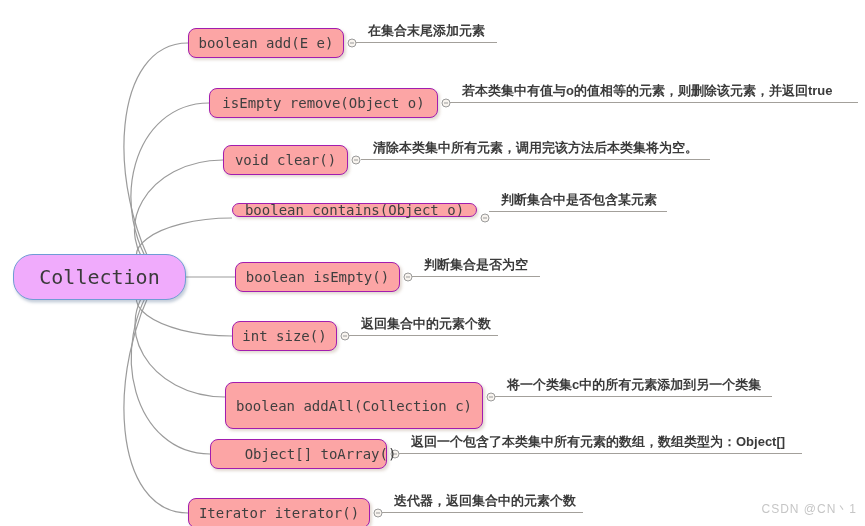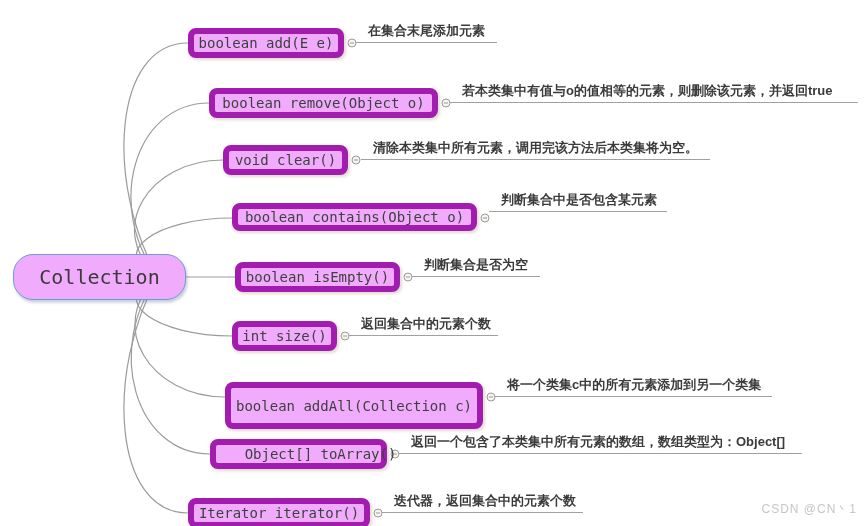--- a/index.html
+++ b/index.html
@@ -4,21 +4,21 @@
 <style>
   html,body{margin:0;padding:0;}
   body{
     width:865px;height:526px;position:relative;overflow:hidden;
     background:#ffffff;
     font-family:"Liberation Sans",sans-serif;
   }
   #canvas{position:absolute;left:0;top:0;z-index:1;}
   .method-node{
     position:absolute;z-index:2;box-sizing:border-box;
-    background:#f0abfc;border:6px solid #a21caf;border-radius:8px;
+    background:#fca5a5;border:1px solid #a21caf;border-radius:8px;
     box-shadow:1.5px 2px 3px rgba(150,120,95,0.28);
     display:flex;align-items:center;justify-content:center;
     font-family:"DejaVu Sans Mono","Liberation Mono",monospace;
     font-size:14px;color:#3f3f3f;white-space:nowrap;cursor:default;
   }
   .root-node{
     position:absolute;z-index:3;box-sizing:border-box;
     background:#f0abfc;border:1.5px solid #6f9cd4;border-radius:20px;
     box-shadow:1.5px 2.5px 3px rgba(90,115,150,0.35);
     display:flex;align-items:center;justify-content:center;
@@ -74,32 +74,32 @@
   </svg>
 
 <div id="nodes">
     <div class="method-node" style="left: 188px; top: 28px; width: 156px; height: 30px;">
       <span>boolean add(E e)</span>
     </div>
     <div class="note-node" style="left: 356px; top: 23px; width: 141px; height: 20px;">
       <span>在集合末尾添加元素</span>
     </div>
     <div class="method-node" style="left: 209px; top: 88px; width: 229px; height: 30px;">
-      <span>boolean remove(Object o)</span>
+      <span>isEmpty remove(Object o)</span>
     </div>
     <div class="note-node" style="left: 450px; top: 83px; width: 408px; height: 20px;">
       <span>若本类集中有值与o的值相等的元素，则删除该元素，并返回true</span>
     </div>
     <div class="method-node" style="left: 223px; top: 145px; width: 125px; height: 30px;">
       <span>void clear()</span>
     </div>
     <div class="note-node" style="left: 361px; top: 140px; width: 349px; height: 20px;">
       <span>清除本类集中所有元素，调用完该方法后本类集将为空。</span>
     </div>
-    <div class="method-node" style="left: 232px; top: 203px; width: 245px; height: 28px;">
+    <div class="method-node" style="left: 232px; top: 203px; width: 245px; height: 14px;">
       <span>boolean contains(Object o)</span>
     </div>
     <div class="note-node" style="left: 489px; top: 192px; width: 178px; height: 20px;">
       <span>判断集合中是否包含某元素</span>
     </div>
     <div class="method-node" style="left: 235px; top: 262px; width: 165px; height: 30px; border-radius: 8px;">
       <span>boolean isEmpty()</span>
     </div>
     <div class="note-node" style="left: 412px; top: 257px; width: 128px; height: 20px;">
       <span>判断集合是否为空</span>

